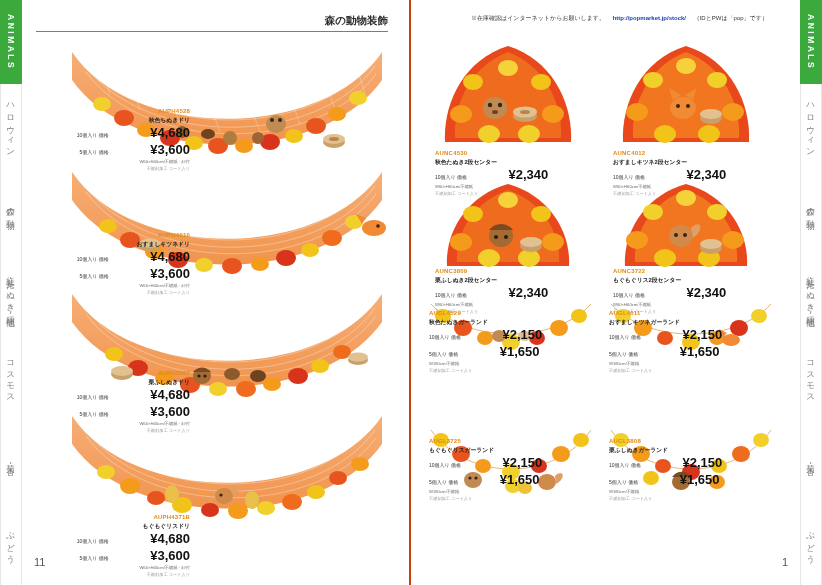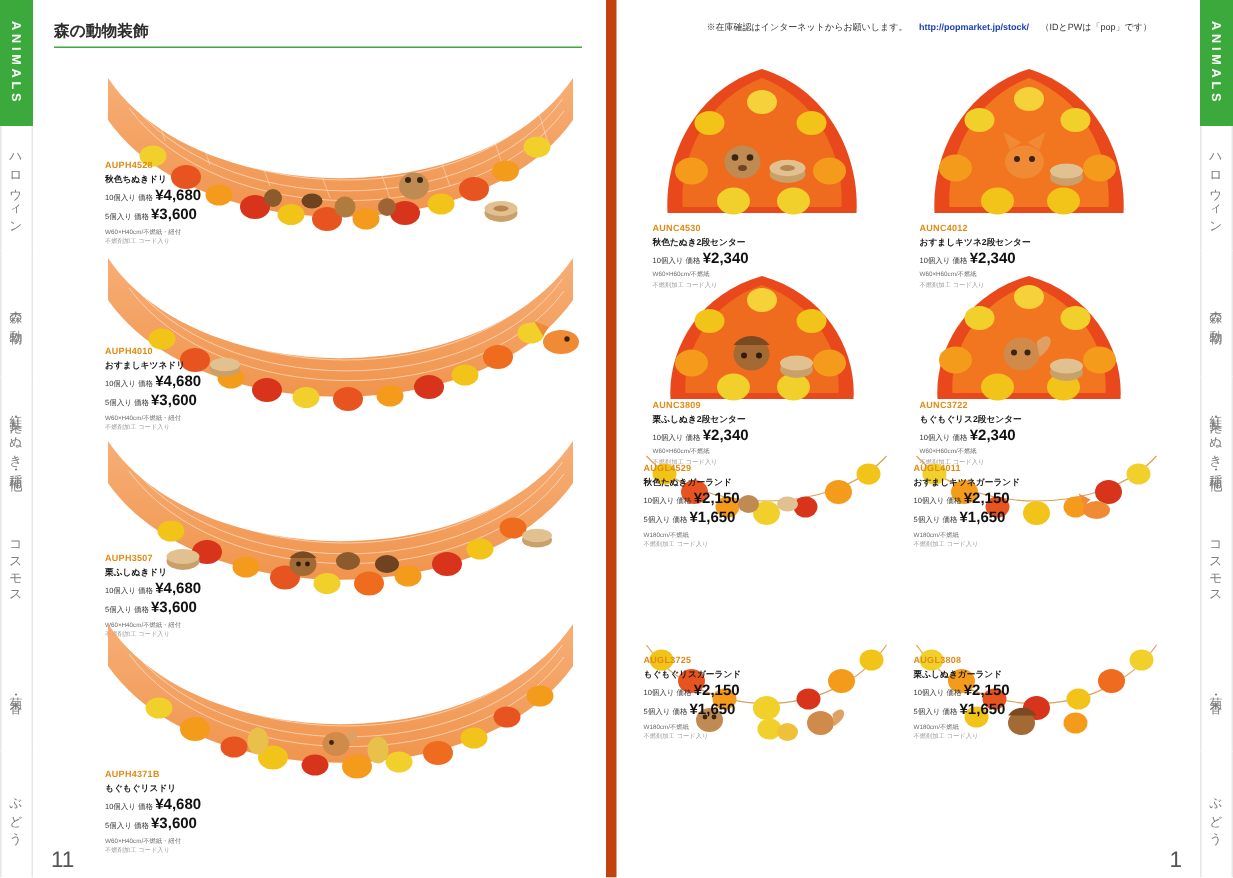--- a/index.html
+++ b/index.html
@@ -41,21 +41,21 @@
     letter-spacing: 2.5px;
   }
   .tab.animals { background: #3ba93b; color: #fff; font-weight: bold; }
   
   .spread {
     position: absolute;
     left: 22px; right: 22px; top: 0; bottom: 0;
     display: flex;
   }
   .leaf { position: relative; height: 100%; }
-  .leaf.left { width: 389px; border-right: 7px solid #c2410c; }
+  .leaf.left { width: 389px; border-right: 2px solid #c2410c; text-align: right; }
   .leaf.right { width: 389px; }
 
   .section-title {
     position: absolute;
     left: 14px; top: 14px;
     font-size: 10.5px;
     font-weight: bold;
     color: #2e2e2e;
     padding-bottom: 3px;
     border-bottom: 1.6px solid #3ba93b;
@@ -64,37 +64,37 @@
   .note {
     position: absolute;
     top: 14px; left: 60px;
     font-size: 6px; color: #333;
     white-space: nowrap;
   }
   .note .url { color: #1b3fb5; font-weight: bold; margin: 0 6px; }
   .note .paren { color: #333; }
 
   .folio {
-    position: absolute; bottom: 3px;
-    font-size: 15px; color: #555;
+    position: absolute; bottom: 17px;
+    font-size: 11px; color: #555;
   }
   .folio.left { left: 12px; }
   .folio.right { right: 12px; }
 
   
   .item { position: absolute; }
   .caption { position: absolute; line-height: 1.25; }
   .code {
     font-size: 6px; font-weight: bold; color: #e08a14;
     letter-spacing: .2px;
   }
   .name { font-size: 5.8px; color: #1a1a1a; font-weight: bold; margin-top: 1px; }
   .priceline { font-size: 5px; color: #333; margin-top: 1px; white-space: nowrap; }
   .priceline .qty { color: #333; }
-  .priceline .big { font-size: 10px; font-weight: bold; color: #111; }
+  .priceline .big { font-size: 13px; font-weight: bold; color: #111; margin-left: 40px; }
   .spec { font-size: 4.2px; color: #6a6a6a; margin-top: 1px; line-height: 1.35; }
   .spec2 { font-size: 4.2px; color: #9a9a9a; margin-top: 1px; }
 
   
   svg { display: block; overflow: visible; }
 </style>
 </head>
 <body>
 
 <div class="page">

